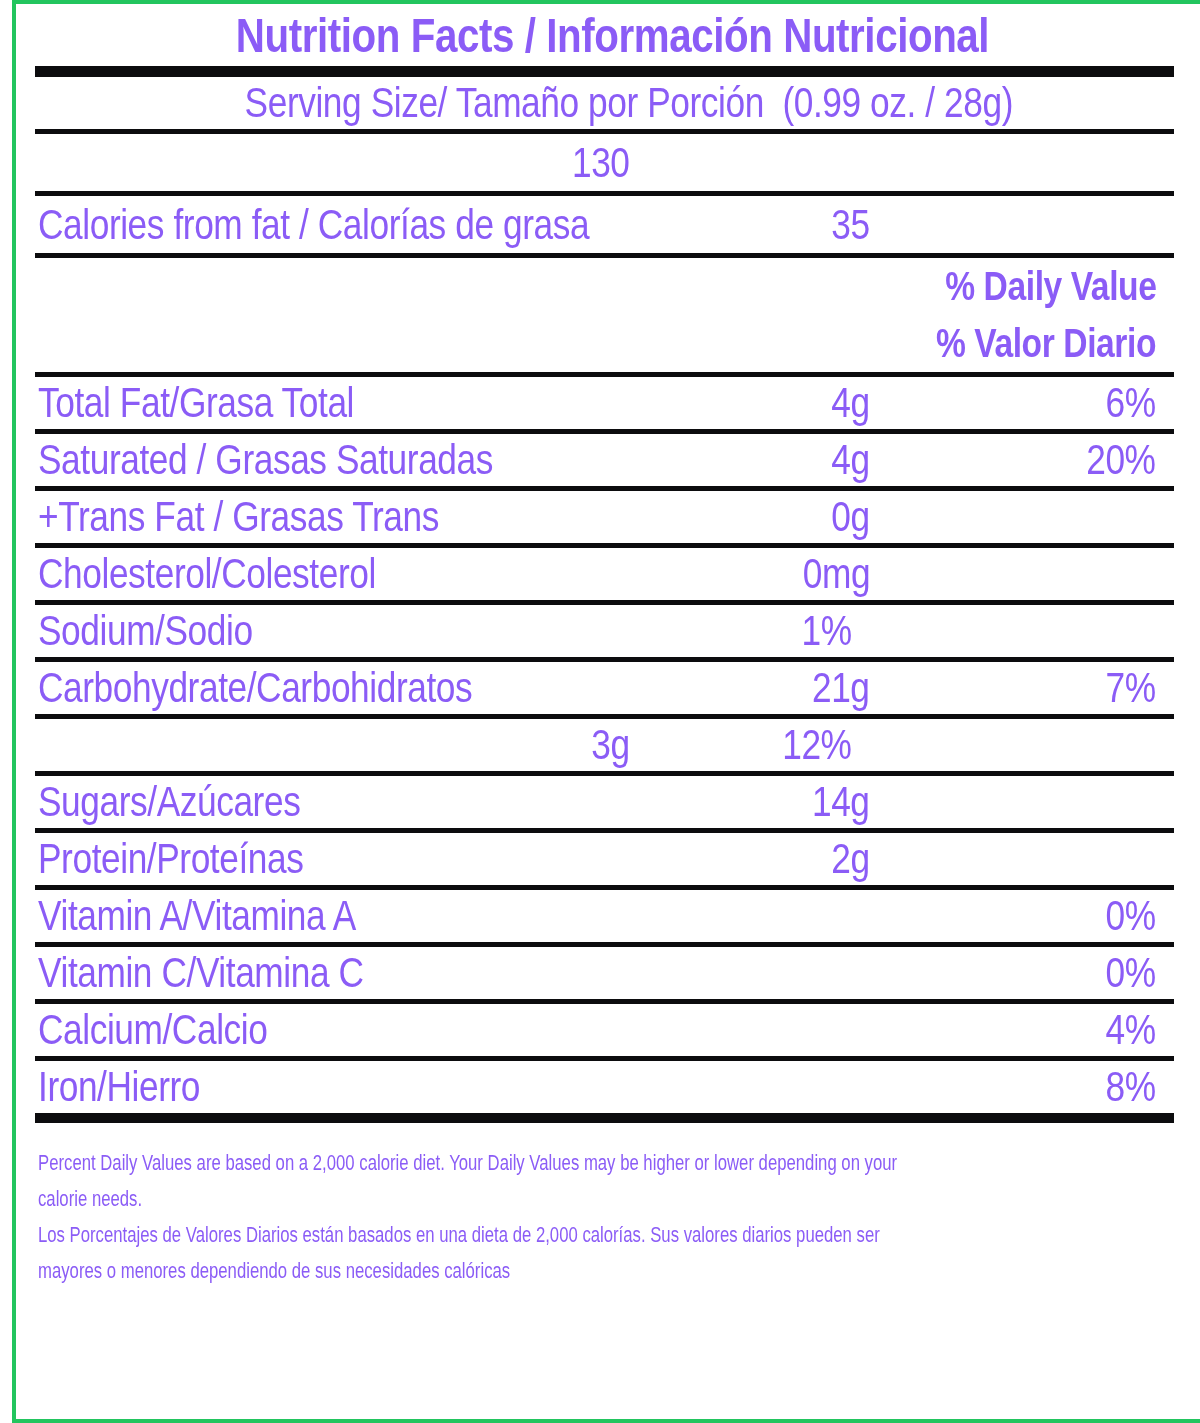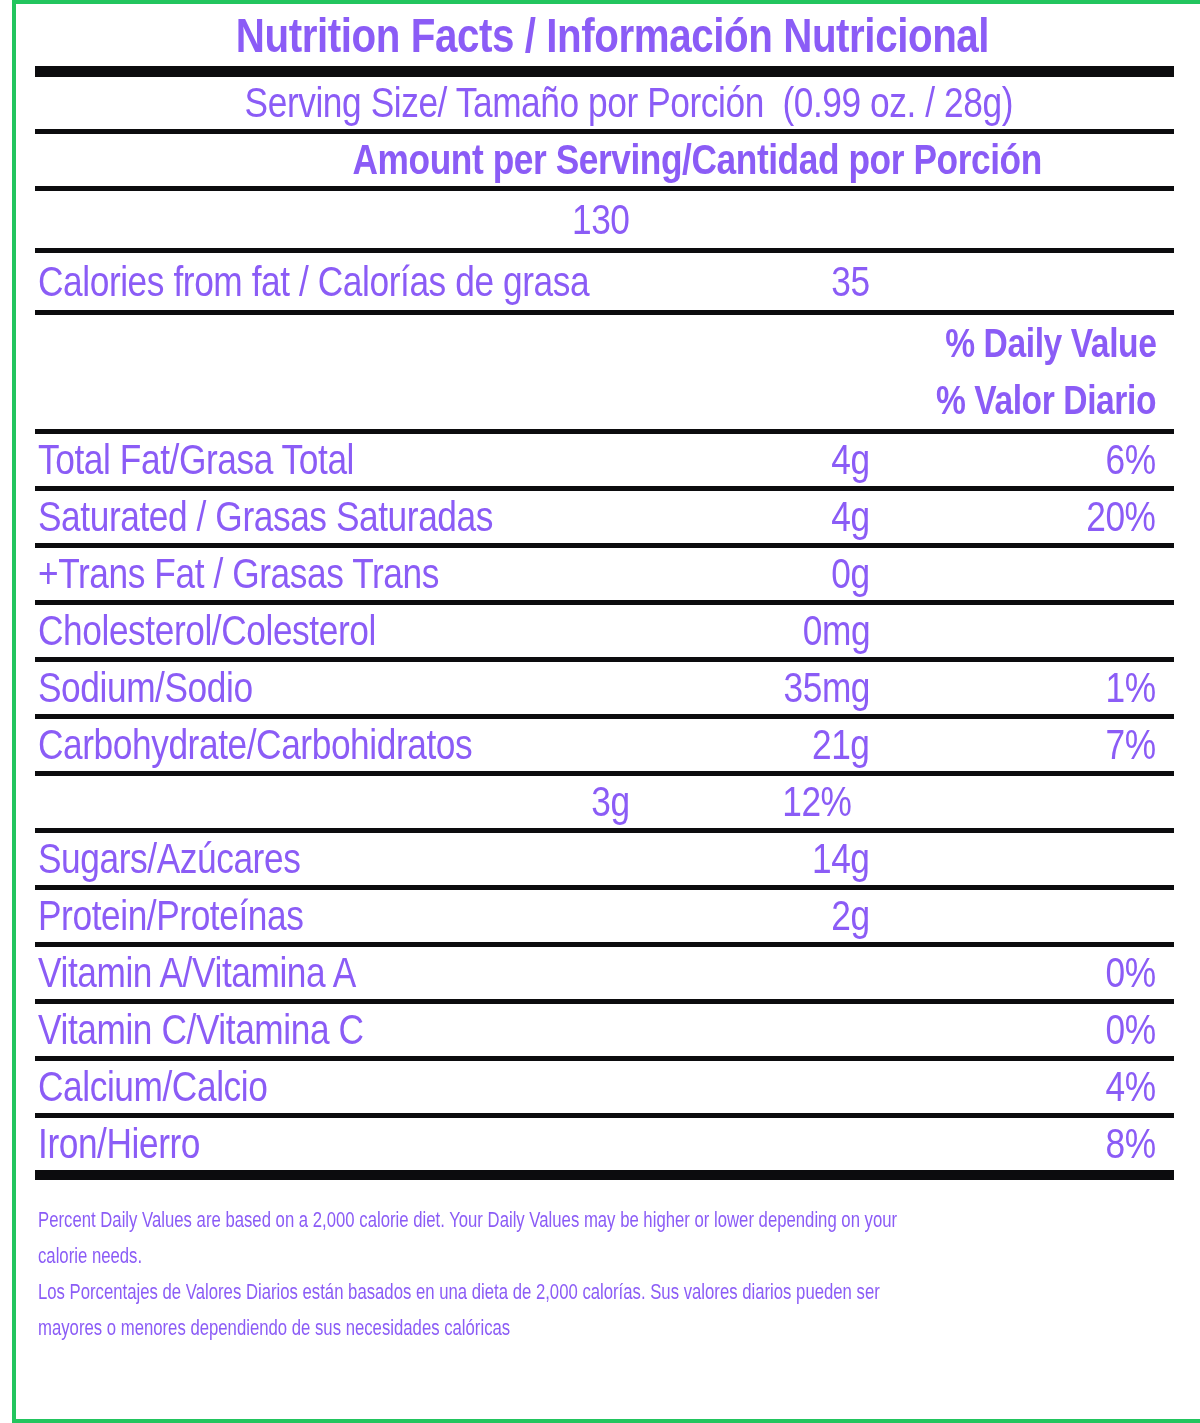--- a/index.html
+++ b/index.html
@@ -81,23 +81,20 @@
 
   <div class="inner">
 
     <div class="row full">
       <span class="t t-l lbl">
         <span>Serving Size/ Tamaño por Porción</span><span class="serving-val">(0.99 oz. / 28g)</span>
       </span>
     </div>
 
 
-    <div class="row full head">
-      <span class="t t-l lbl">Amount per Serving/Cantidad por Porción</span>
-    </div>
 
     <div id="calories-rows">
   <div class="row tall">
     <span class="cell amt"><span class="t t-r">130</span></span>
     <span class="cell pct"></span>
   </div>
 
   <div class="row tall">
     <span class="cell lbl"><span class="t t-l">Calories from fat / Calorías de grasa</span></span>
     <span class="cell amt"><span class="t t-r">35</span></span>
@@ -130,21 +127,20 @@
   </div>
 
   <div class="row">
     <span class="cell lbl"><span class="t t-l">Cholesterol/Colesterol</span></span>
     <span class="cell amt"><span class="t t-r">0mg</span></span>
     <span class="cell pct"><span class="t t-r"></span></span>
   </div>
 
   <div class="row">
     <span class="cell lbl"><span class="t t-l">Sodium/Sodio</span></span>
-    <span class="cell amt"><span class="t t-r">35mg</span></span>
     <span class="cell pct"><span class="t t-r">1%</span></span>
   </div>
 
   <div class="row">
     <span class="cell lbl"><span class="t t-l">Carbohydrate/Carbohidratos</span></span>
     <span class="cell amt"><span class="t t-r">21g</span></span>
     <span class="cell pct"><span class="t t-r">7%</span></span>
   </div>
 
   <div class="row">

